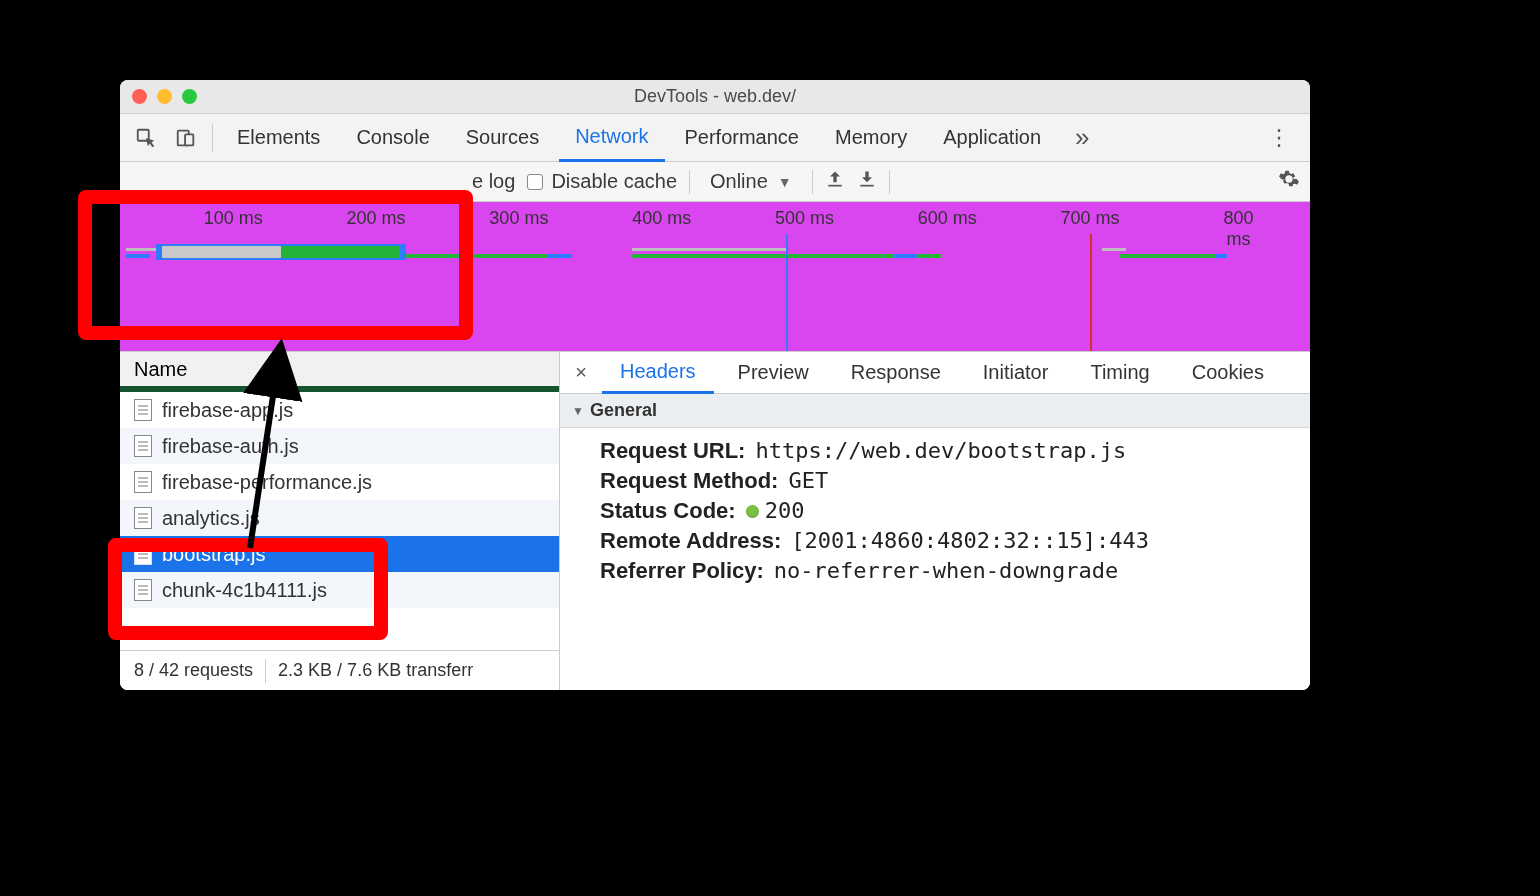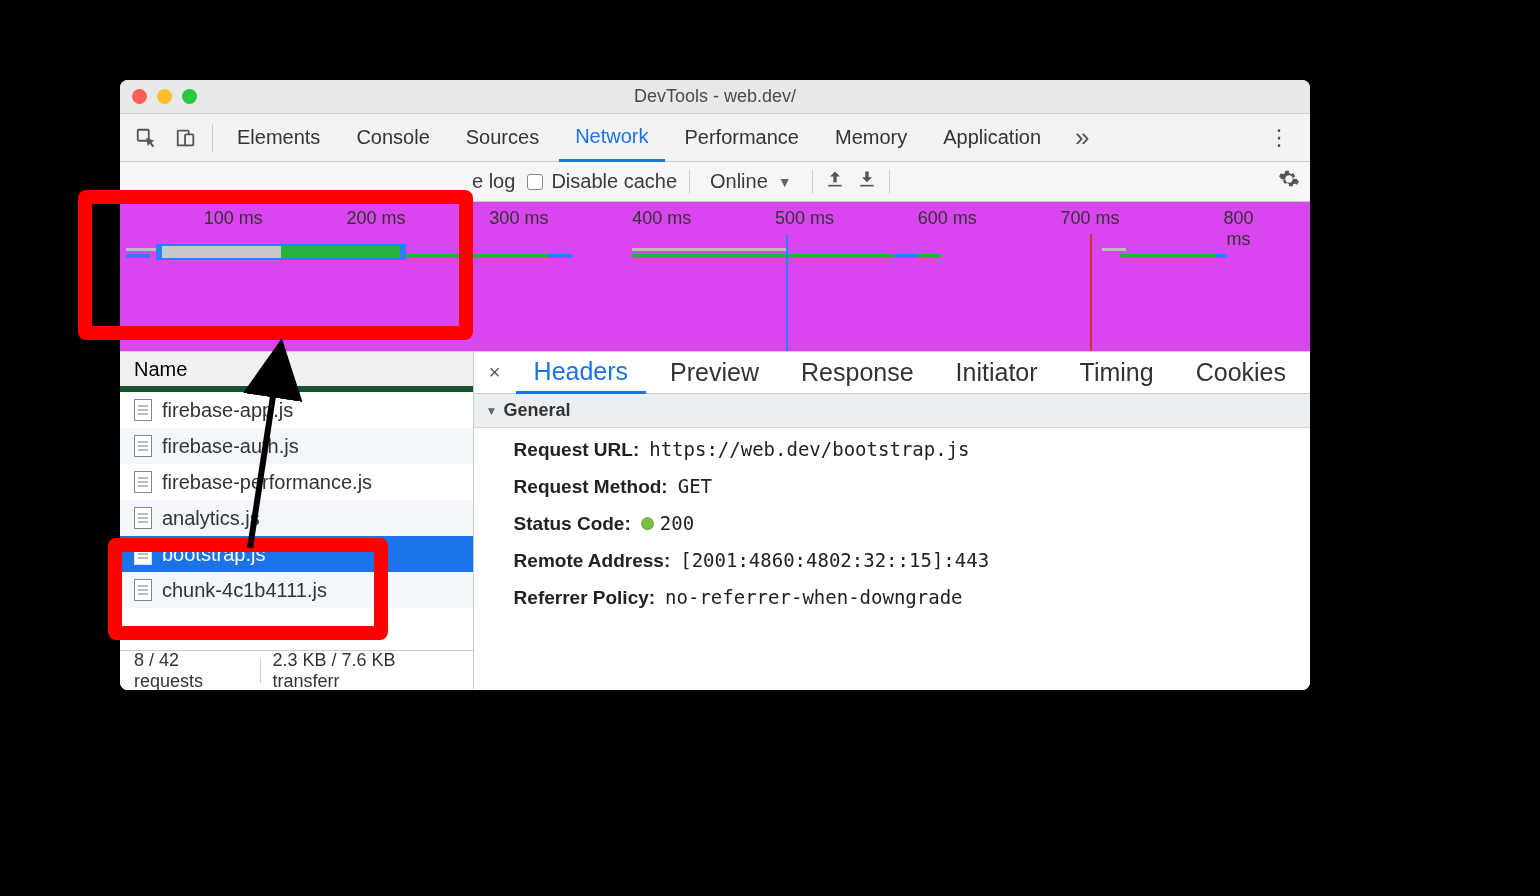--- a/index.html
+++ b/index.html
@@ -69,25 +69,25 @@
   .row.selected { background:#1a73e8; color:#fff; }
   .file-icon { width:18px; height:22px; border:1px solid #888; background:#fff; position:relative; }
   .row.selected .file-icon { border-color:#cfe0fb; }
   .file-icon::before { content:""; position:absolute; left:3px; right:3px; top:5px; height:2px; background:#bbb; box-shadow:0 4px 0 #bbb, 0 8px 0 #bbb; }
   .status-line { height:40px; border-top:1px solid #ccc; display:flex; align-items:center; padding:4px 14px; font-size:18px; color:#333; background:#fff; }
   .status-line .sep-v { margin:0 12px; }
 
   .right-pane { flex:1; display:flex; flex-direction:column; background:#fff; min-height:0;}
   .detail-tabs { height:42px; display:flex; align-items:center; border-bottom:1px solid #ccc; padding:0 6px; gap:6px; }
   .close-x { width:30px; text-align:center; font-size:20px; color:#555; cursor:pointer; }
-  .dtab { padding:0 18px; height:42px; display:flex; align-items:center; font-size:25px; color:#333; cursor:pointer; }
+  .dtab { padding:0 18px; height:42px; display:flex; align-items:center; font-size:20px; color:#333; cursor:pointer; }
   .dtab.active { color:#1a73e8; border-bottom:3px solid #1a73e8; }
   .section-head { height:34px; background:#eceff1; border-bottom:1px solid #d7d7d7; display:flex; align-items:center; padding:0 12px; font-size:18px; font-weight:700; color:#333; gap:6px;}
   .section-head .caret { font-size:12px; color:#666; }
-  .kv-list { padding: 10px 20px 10px 40px; font-size:19px; color:#222; display:flex; flex-direction:column; gap:14px;}
+  .kv-list { padding: 10px 20px 10px 40px; font-size:22px; color:#222; display:flex; flex-direction:column; gap:4px;}
   .kv { display:flex; gap:10px; align-items:baseline; }
   .kv .k { font-weight:700; }
   .kv .v.mono { font-family: Menlo, Consolas, monospace; }
   .status-dot { display:inline-block; width:13px; height:13px; border-radius:50%; background:#7ac142; margin-right:6px; vertical-align:baseline; box-shadow: inset 0 -1px 2px rgba(0,0,0,.2);}
   
   
   .ann { position:absolute; border:14px solid #ff0000; border-radius:8px; pointer-events:none; }
   .arrow { position:absolute; pointer-events:none; }
 </style>
 </head>

